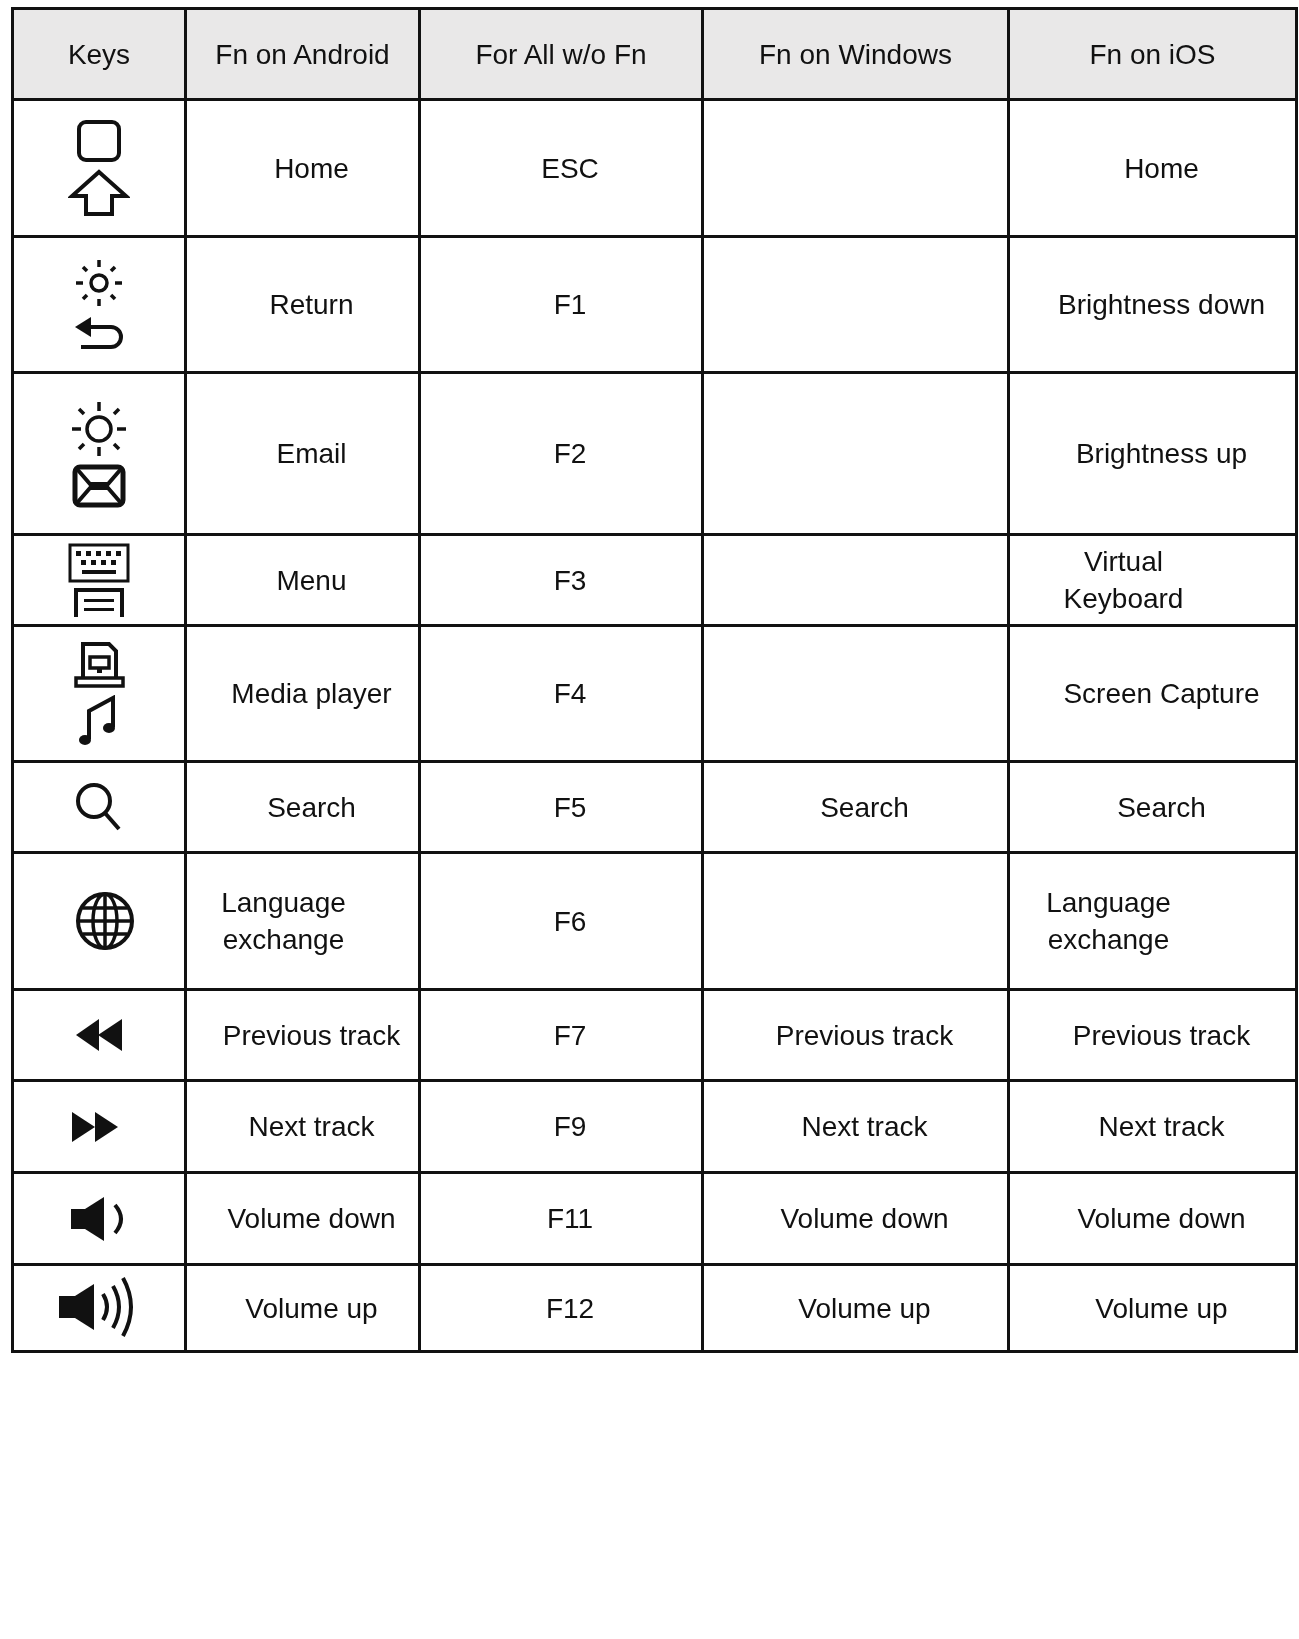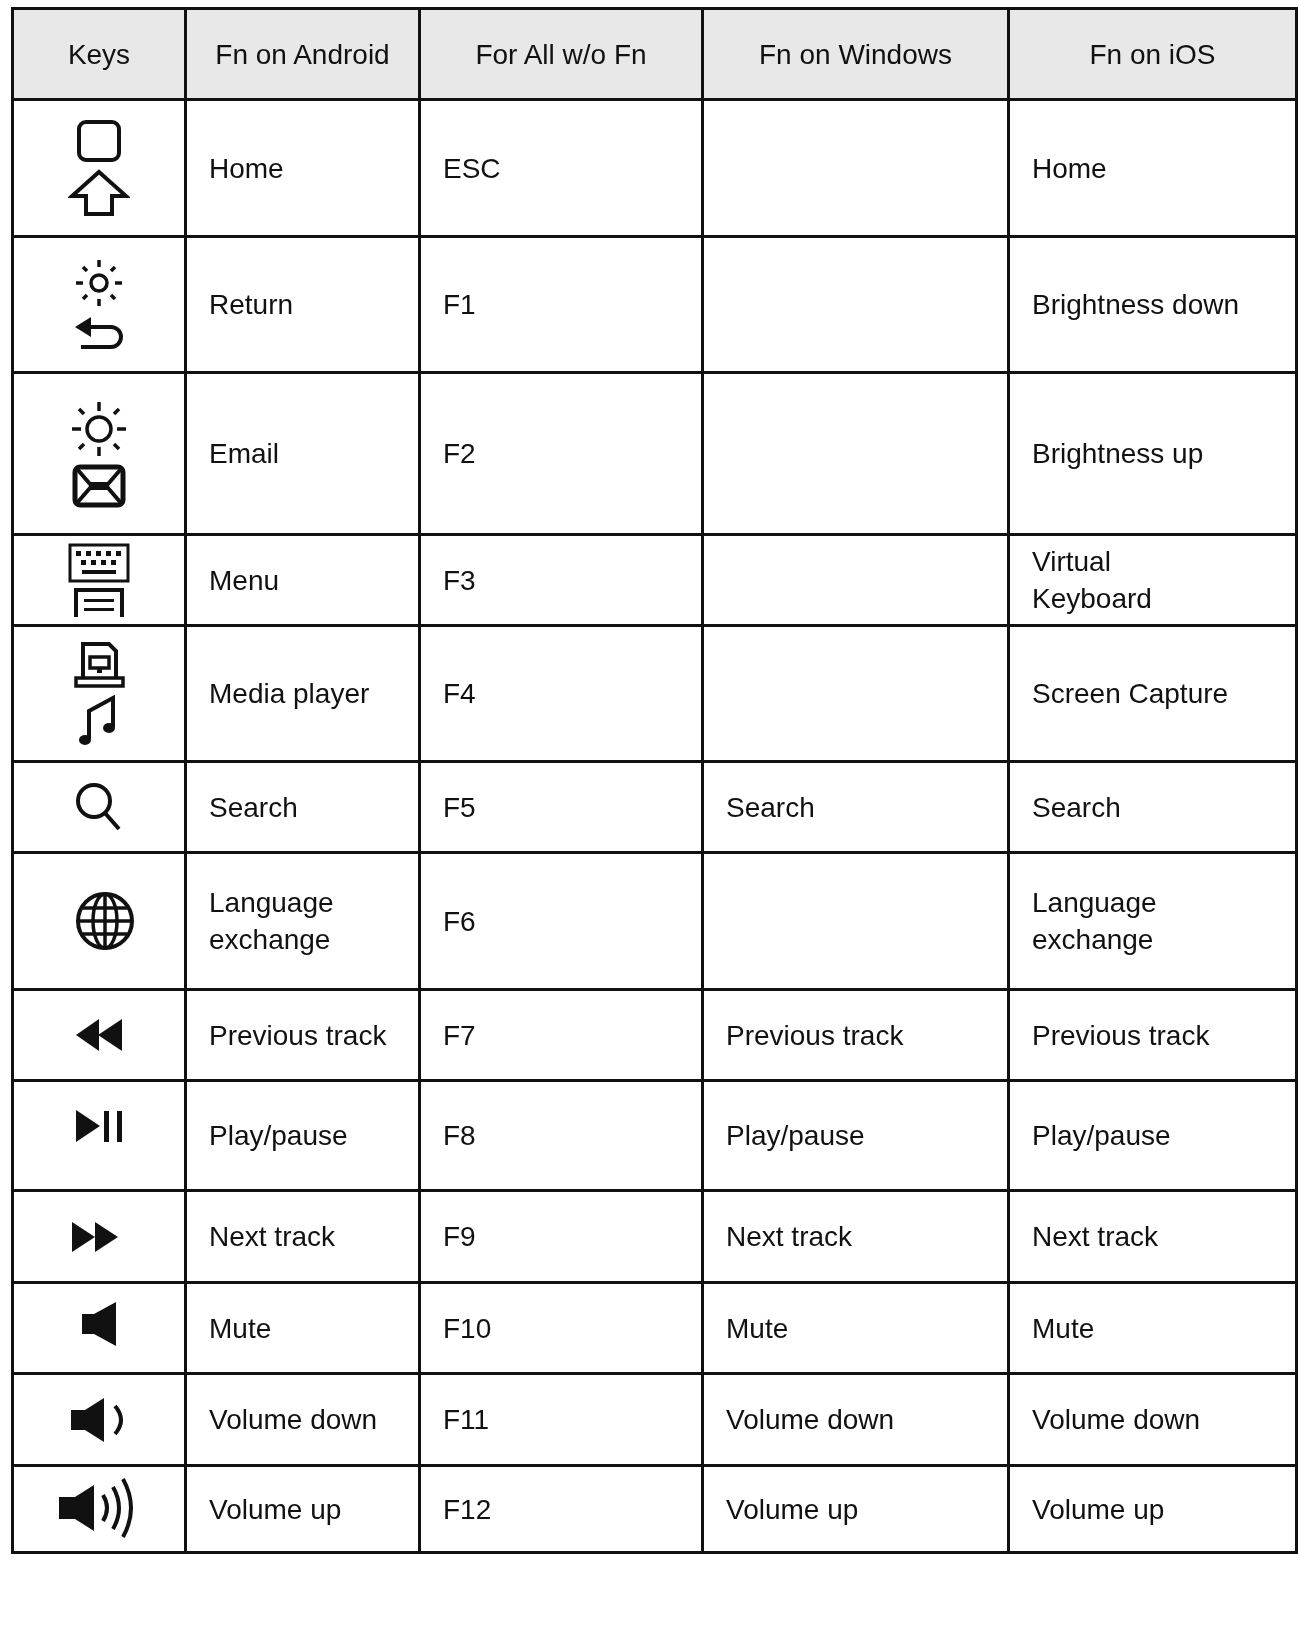--- a/index.html
+++ b/index.html
@@ -17,21 +17,21 @@
       vertical-align: middle;
       font-size: 28px;
       line-height: 37px;
       font-weight: normal;
     }
     table.keys th {
       background: #e9e8e8;
       text-align: center;
       height: 88px;
     }
-    table.keys td.txt { padding-left: 22px; padding-right: 4px; text-align: left; white-space: normal; }
+    table.keys td.txt { padding-left: 22px; padding-right: 4px; text-align: center; white-space: normal; }
     table.keys td.icon { text-align: center; }
     .icon-stack { display: flex; flex-direction: column; align-items: center; justify-content: center; gap: 6px; }
     svg { display: block; }
   </style>
 </head>
 <body>
 
 <table class="keys">
   <colgroup>
     <col style="width:173px">
@@ -246,71 +246,38 @@
             </svg>
           </span>
         </div>
       </td>
       <td class="txt">Previous track</td>
       <td class="txt">F7</td>
       <td class="txt">Previous track</td>
       <td class="txt">Previous track</td>
     </tr>
 
-    <tr style="height:110px">
-      <td class="icon" style="vertical-align:top;padding-top:28px">
-        <div class="icon-stack">
-          <span>
-            <svg width="50" height="34" viewBox="0 0 50 34">
-              <path d="M2 0 L26 16 L2 32 Z" fill="#111"></path>
-              <rect x="30" y="1" width="5" height="31" fill="#111"></rect>
-              <rect x="43" y="1" width="5" height="31" fill="#111"></rect>
-            </svg>
-          </span>
-        </div>
-      </td>
-      <td class="txt">Play/pause</td>
-      <td class="txt">F8</td>
-      <td class="txt">Play/pause</td>
-      <td class="txt">Play/pause</td>
-    </tr>
 
     <tr style="height:92px">
       <td class="icon">
         <div class="icon-stack">
           <span style="margin-right:8px">
             <svg width="50" height="34" viewBox="0 0 50 34">
               <path d="M2 2 L25 17 L2 32 Z" fill="#111"></path>
               <path d="M25 2 L48 17 L25 32 Z" fill="#111"></path>
             </svg>
           </span>
         </div>
       </td>
       <td class="txt">Next track</td>
       <td class="txt">F9</td>
       <td class="txt">Next track</td>
       <td class="txt">Next track</td>
     </tr>
 
-    <tr style="height:91px">
-      <td class="icon" style="vertical-align:top;padding-top:16px">
-        <div class="icon-stack">
-          <span>
-            <svg width="38" height="48" viewBox="0 0 38 48">
-              <rect x="2" y="14" width="16" height="20" fill="#111"></rect>
-              <path d="M14 14 L36 2 L36 46 L14 34 Z" fill="#111"></path>
-            </svg>
-          </span>
-        </div>
-      </td>
-      <td class="txt">Mute</td>
-      <td class="txt">F10</td>
-      <td class="txt">Mute</td>
-      <td class="txt">Mute</td>
-    </tr>
 
     <tr style="height:92px">
       <td class="icon">
         <div class="icon-stack">
           <span>
             <svg width="60" height="46" viewBox="0 0 60 46">
               <rect x="2" y="13" width="18" height="20" fill="#111"></rect>
               <path d="M16 13 L35 1 L35 45 L16 33 Z" fill="#111"></path>
               <path d="M46 9 Q58 23 46 37" fill="none" stroke="#111" stroke-width="4"></path>
             </svg>

